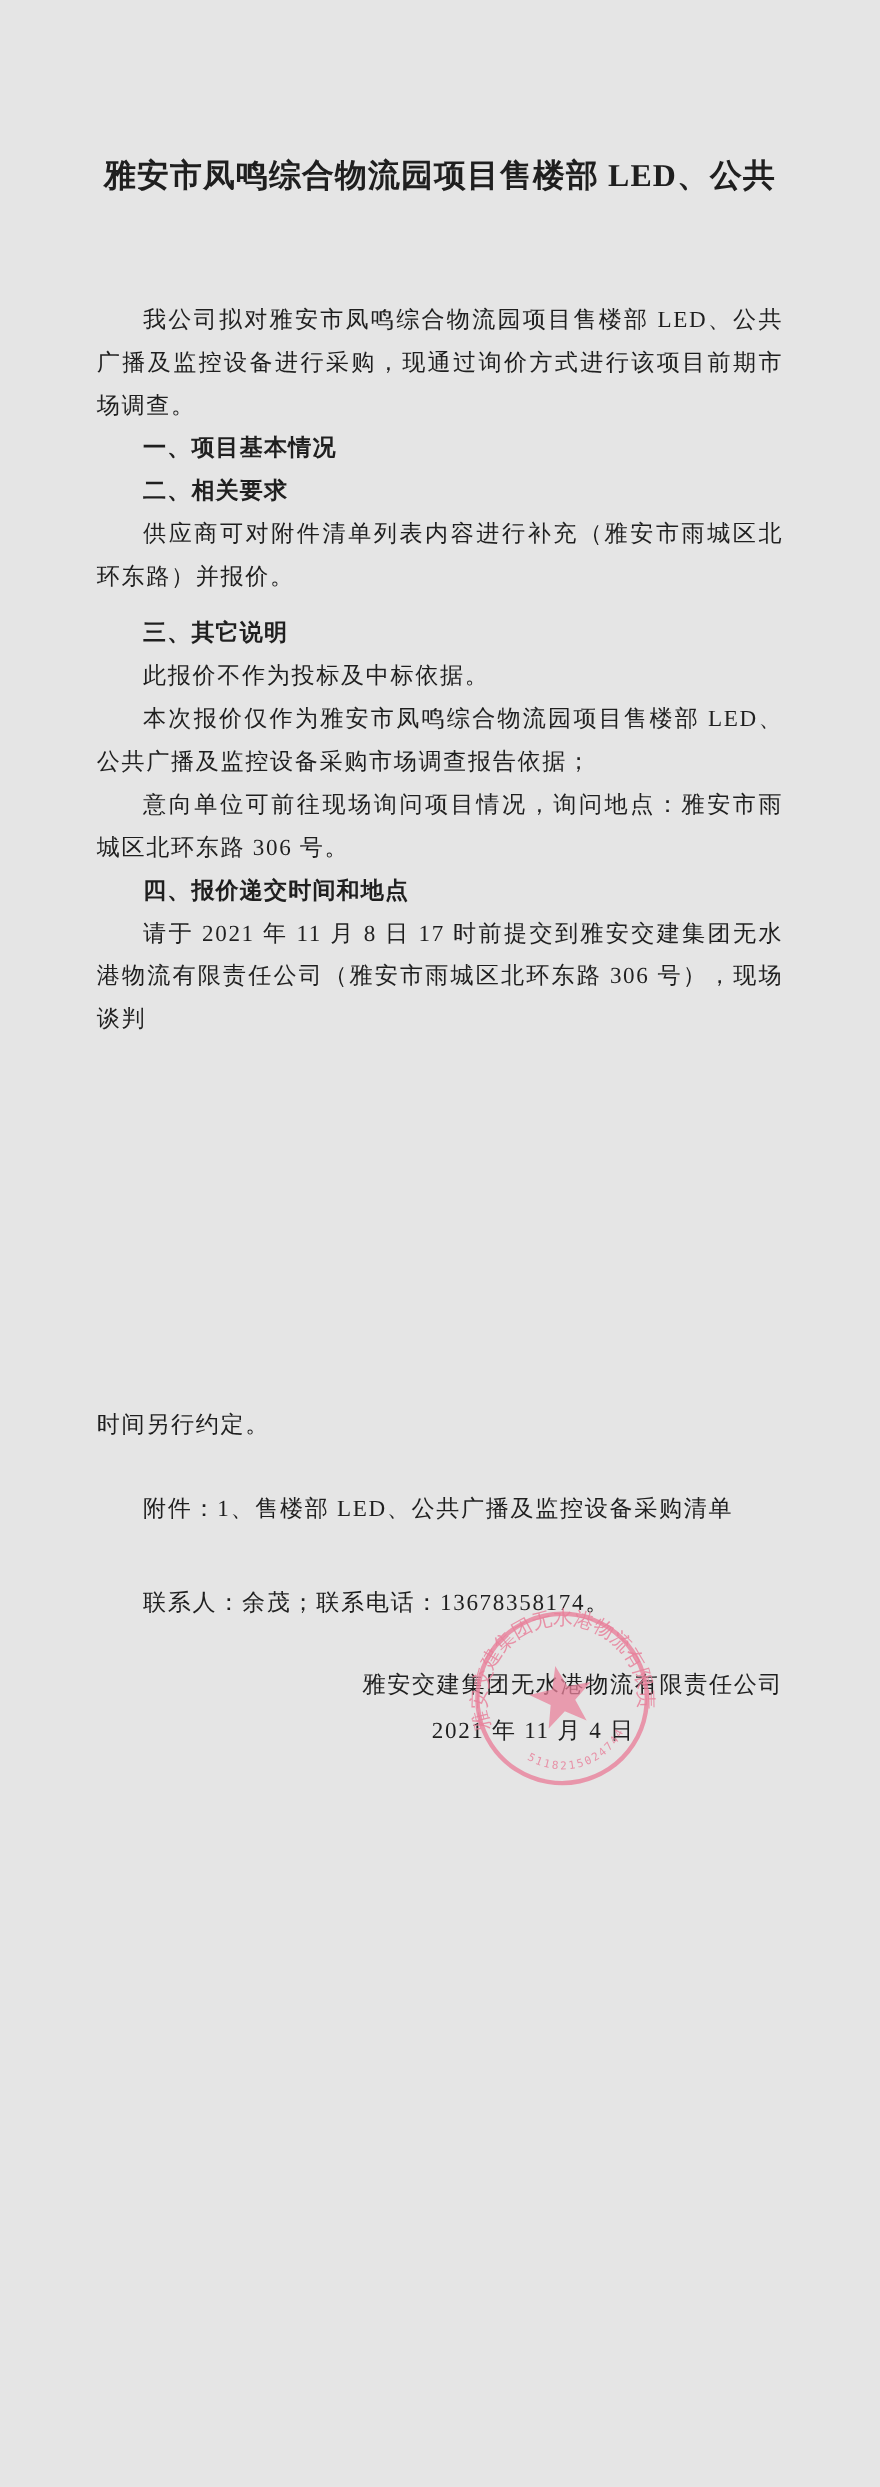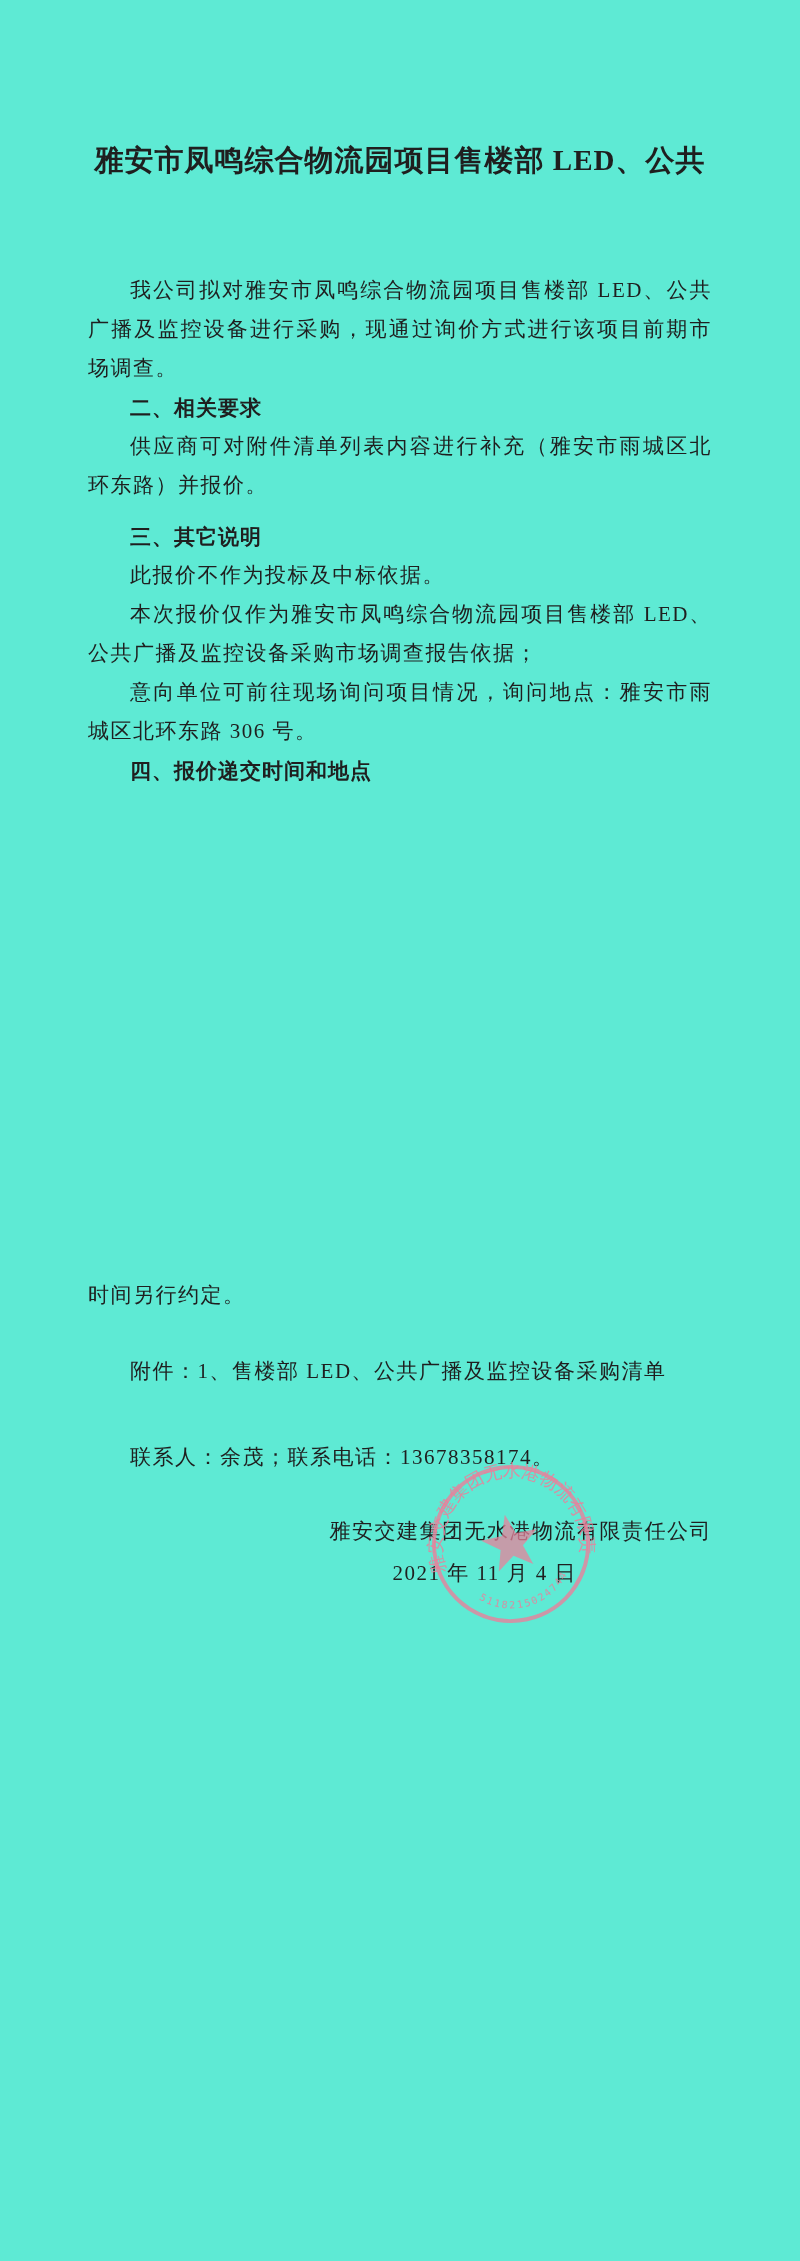--- a/index.html
+++ b/index.html
@@ -4,21 +4,21 @@
 <style>
   html, body { margin: 0; padding: 0; }
   body {
     width: 800px; height: 2261px;
     background: #ffffff;
     font-family: "Liberation Serif", "DejaVu Serif", serif;
   }
   .page {
     position: relative;
     width: 800px; height: 2261px;
-    background: #5eead4;
+    background: #e5e5e5;
     color: #1f1f1f;
     overflow: hidden;
   }
   .doc-title {
     position: absolute;
     top: 138px; left: 0; width: 800px;
     text-align: center;
     font-weight: 700;
     font-size: 29px;
     line-height: 45px;
@@ -69,30 +69,32 @@
 
 <div class="page">
 
   <div class="doc-title">
     <div>雅安市凤鸣综合物流园项目售楼部 LED、公共</div>
   </div>
 
   <div class="flow">
     <p>我公司拟对雅安市凤鸣综合物流园项目售楼部 LED、公共广播及监控设备进行采购，现通过询价方式进行该项目前期市场调查。</p>
 
+    <h2>一、项目基本情况</h2>
 
     <h2>二、相关要求</h2>
     <p>供应商可对附件清单列表内容进行补充（雅安市雨城区北环东路）并报价。</p>
 
     <h2 class="gap-before">三、其它说明</h2>
     <p>此报价不作为投标及中标依据。</p>
     <p>本次报价仅作为雅安市凤鸣综合物流园项目售楼部 LED、公共广播及监控设备采购市场调查报告依据；</p>
     <p>意向单位可前往现场询问项目情况，询问地点：雅安市雨城区北环东路 306 号。</p>
 
     <h2>四、报价递交时间和地点</h2>
+    <p>请于 2021 年 11 月 8 日 17 时前提交到雅安交建集团无水港物流有限责任公司（雅安市雨城区北环东路 306 号），现场谈判</p>
   </div>
 
   <p class="abs-line" id="continuation">时间另行约定。</p>
 
   <p class="abs-line" id="attachment">附件：1、售楼部 LED、公共广播及监控设备采购清单</p>
 
   <p class="abs-line" id="contact">联系人：余茂；联系电话：13678358174。</p>
 
   <p class="abs-line" id="sig-company">雅安交建集团无水港物流有限责任公司</p>
 

